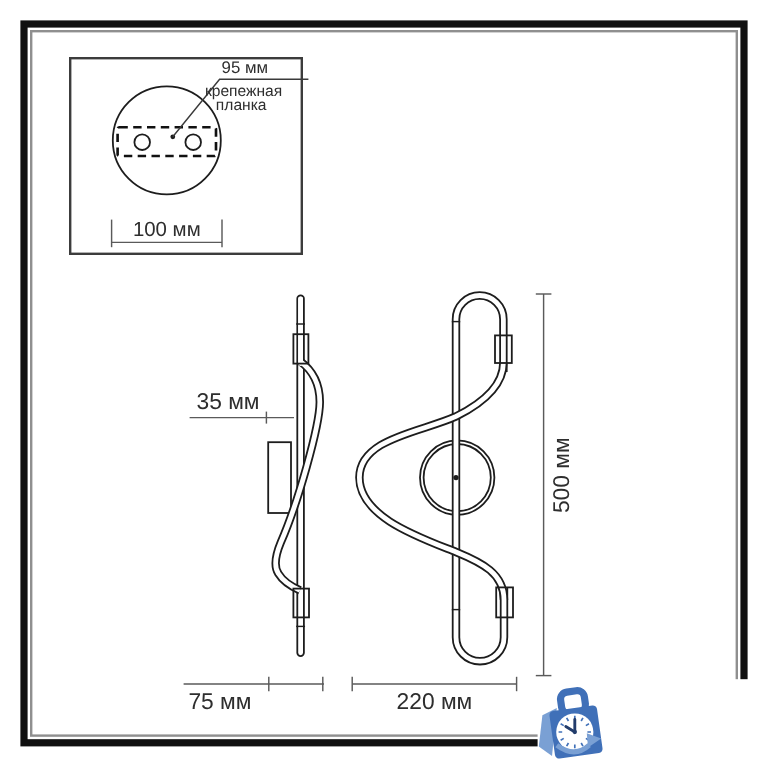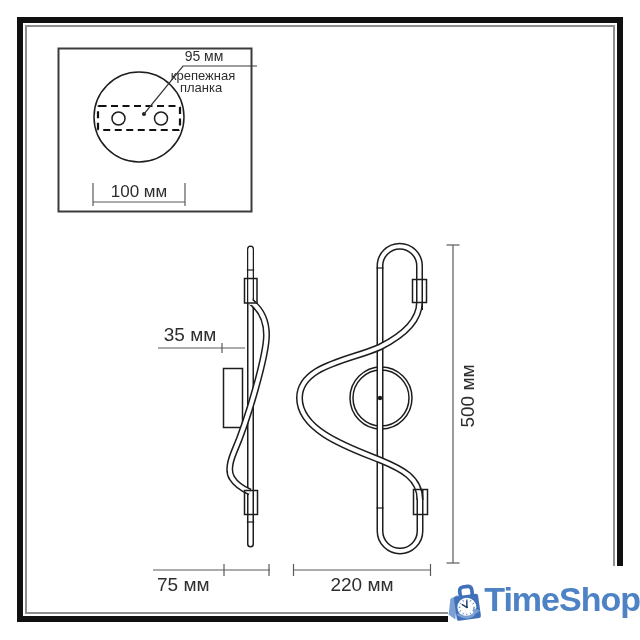--- a/index.html
+++ b/index.html
@@ -135,14 +135,13 @@
         <line x1="36.3" y1="30.8" x2="37.8" y2="28.2"></line>
     </g>
     <g stroke="#223c6b" stroke-width="2.4" stroke-linecap="round">
       <line x1="31" y1="40" x2="31" y2="29.5"></line>
       <line x1="31" y1="40" x2="23.5" y2="35.5"></line>
     </g>
     <circle cx="31" cy="40" r="1.8" fill="#223c6b"></circle>
     <path d="M16 51 Q31 62 43 51" fill="none" stroke="#7aa0d4" stroke-width="4.2"></path>
     <polygon points="41,41 53,45.5 42,53" fill="#7aa0d4"></polygon>
   </svg>
-  <span class="brand">TimeShop</span>
 </div>
 
 </body></html>

